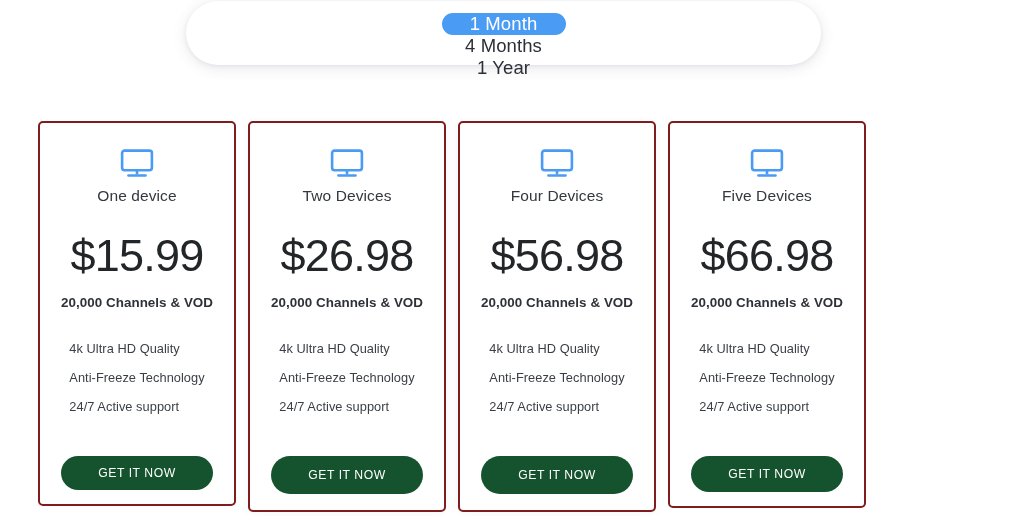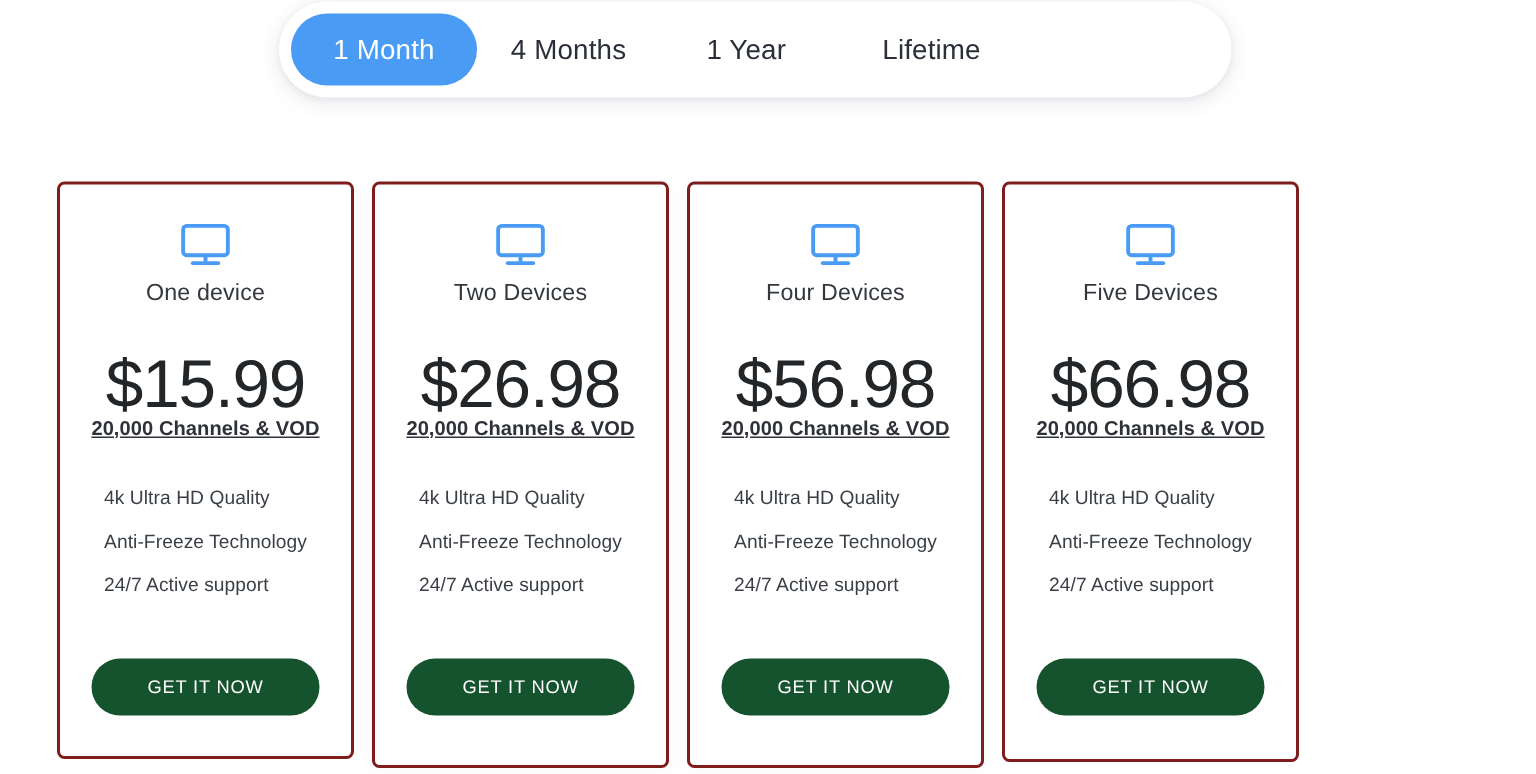--- a/index.html
+++ b/index.html
@@ -32,20 +32,21 @@
     display: flex;
     align-items: center;
     justify-content: flex-start;
     width: 635px;
     height: 64px;
     background: #ffffff;
     border-radius: 34px;
     box-shadow: 0 3px 14px rgba(60, 70, 90, 0.13),
                 0 1px 4px rgba(60, 70, 90, 0.07);
     padding: 12px 8px;
+    flex-direction: column;
   }
 
   .tab {
     display: flex;
     align-items: center;
     justify-content: center;
     height: 48px;
     border-radius: 26px;
     font-size: 18.5px;
     color: #2b3038;
@@ -111,25 +112,25 @@
   .price {
     margin-top: 28px;
     font-size: 45px;
     font-weight: normal;
     color: #232629;
     letter-spacing: -0.8px;
     line-height: 1;
   }
 
   .channels {
+    margin-top: 17px;
     font-size: 13.4px;
     font-weight: bold;
     color: #2e3238;
     letter-spacing: 0.05px;
-    text-decoration: underline;
   }
 
   .features {
     margin-top: 31px;
     display: flex;
     flex-direction: column;
     gap: 14px;
   }
 
   .feature {
@@ -158,21 +159,20 @@
 </head>
 <body>
 
 <div class="page">
 
   <div class="tabbar-wrap">
     <div class="tabbar">
       <button class="tab tab-0 active">1 Month</button>
       <button class="tab tab-1">4 Months</button>
       <button class="tab tab-3">1 Year</button>
-      <button class="tab tab-4">Lifetime</button>
     </div>
   </div>
 
   <div class="cards">
 
     <div class="card card-0">
       <span class="device-icon">
         <svg width="34" height="29" viewBox="0 0 34 29" fill="none" xmlns="http://www.w3.org/2000/svg">
           <rect x="2.1" y="1.6" width="29.8" height="19.6" rx="2.4" stroke="#4a9bf3" stroke-width="2.6"></rect>
           <rect x="15.7" y="21.2" width="2.6" height="4.2" fill="#4a9bf3"></rect>

